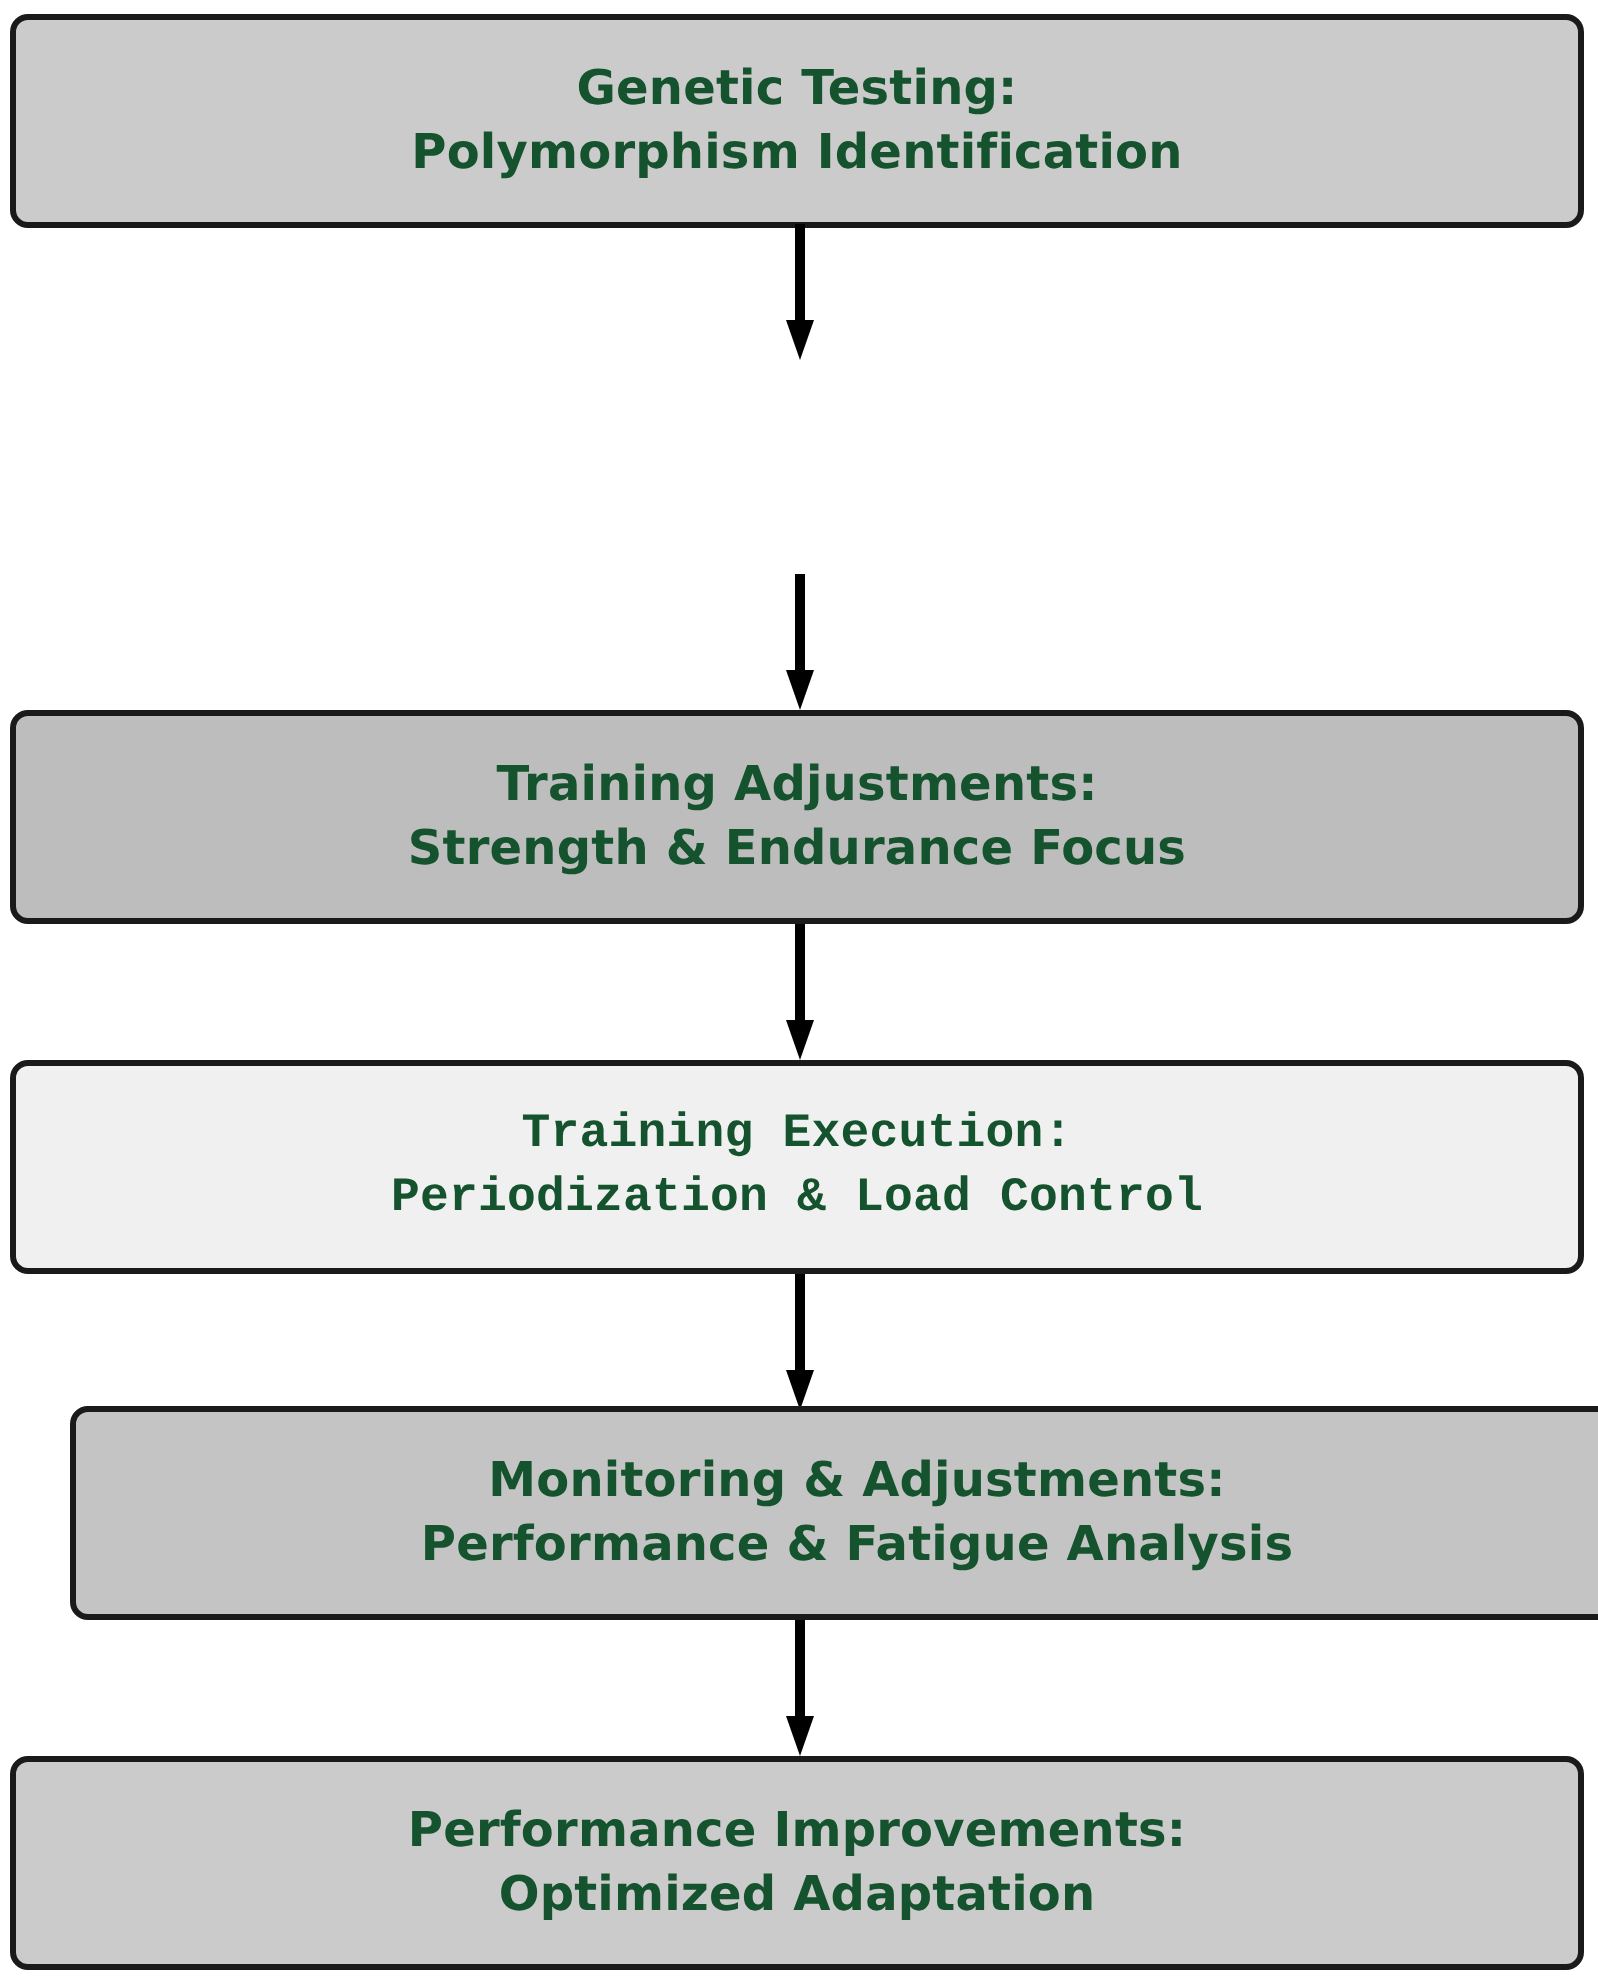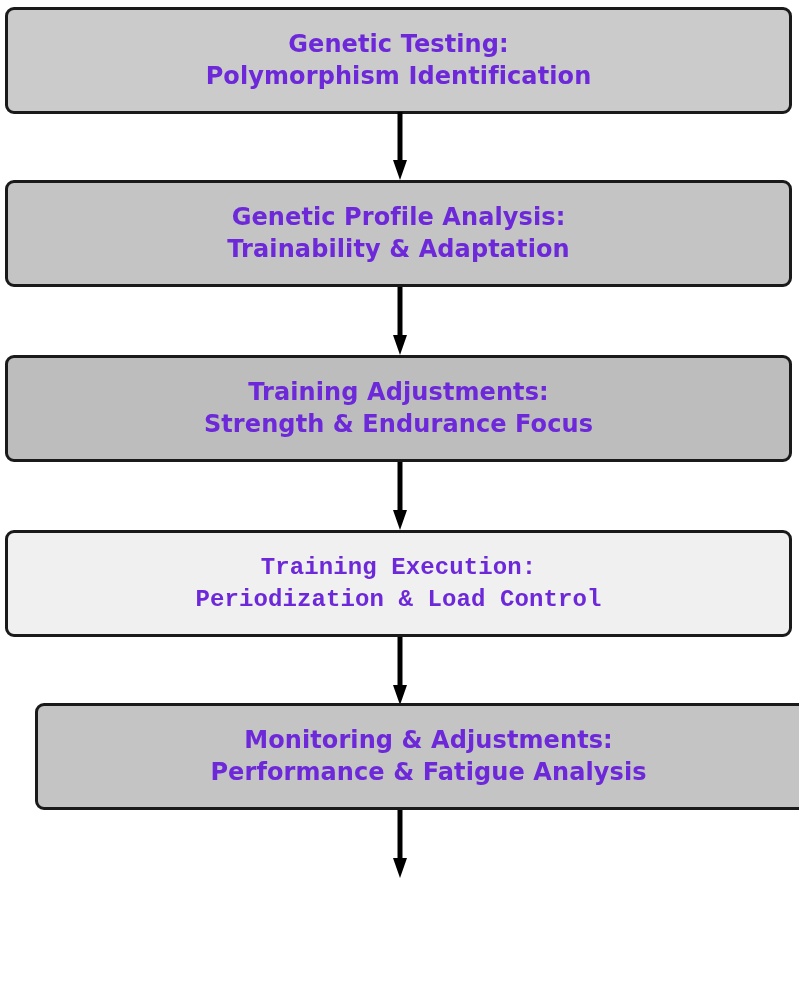--- a/index.html
+++ b/index.html
@@ -29,21 +29,21 @@
     border-radius: 9px;
     display: flex;
     align-items: center;
     justify-content: center;
     text-align: center;
   }
   .node-label {
     font-size: 24px;
     font-weight: bold;
     line-height: 1.32;
-    color: #6d28d9;
+    color: #14532d;
     letter-spacing: 0.1px;
     white-space: pre-line;
     padding: 0 8px;
   }
   .connector {
     position: absolute;
     left: 393px;
     width: 14px;
     height: 68px;
   }
@@ -63,24 +63,20 @@
 Polymorphism Identification</span>
   </div>
 
   <div class="connector" style="top:112px;">
     <svg viewBox="0 0 14 68" xmlns="http://www.w3.org/2000/svg" aria-hidden="true">
       <line x1="7" y1="0" x2="7" y2="54" stroke="#000000" stroke-width="5"></line>
       <polygon points="7,68 0,48 14,48" fill="#000000"></polygon>
     </svg>
   </div>
 
-  <div class="node" style="top:180px; background:#c4c4c4;">
-    <span class="node-label">Genetic Profile Analysis:
-Trainability &amp; Adaptation</span>
-  </div>
 
   <div class="connector" style="top:287px;">
     <svg viewBox="0 0 14 68" xmlns="http://www.w3.org/2000/svg" aria-hidden="true">
       <line x1="7" y1="0" x2="7" y2="54" stroke="#000000" stroke-width="5"></line>
       <polygon points="7,68 0,48 14,48" fill="#000000"></polygon>
     </svg>
   </div>
 
   <div class="node" style="top:355px; background:#bdbdbd;justify-content:center;">
     <span class="node-label">Training Adjustments:
@@ -111,14 +107,18 @@
 Performance &amp; Fatigue Analysis</span>
   </div>
 
   <div class="connector" style="top:810px;">
     <svg viewBox="0 0 14 68" xmlns="http://www.w3.org/2000/svg" aria-hidden="true">
       <line x1="7" y1="0" x2="7" y2="54" stroke="#000000" stroke-width="5"></line>
       <polygon points="7,68 0,48 14,48" fill="#000000"></polygon>
     </svg>
   </div>
 
+  <div class="node" style="top:878px; background:#cbcbcb;">
+    <span class="node-label">Performance Improvements:
+Optimized Adaptation</span>
+  </div>
 
 </div>
 
 </body></html>

